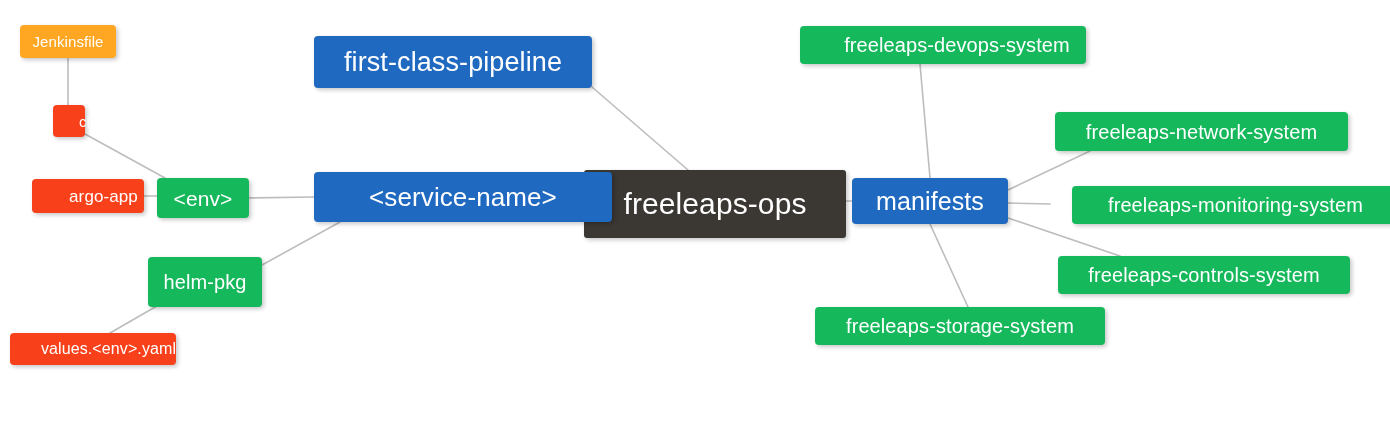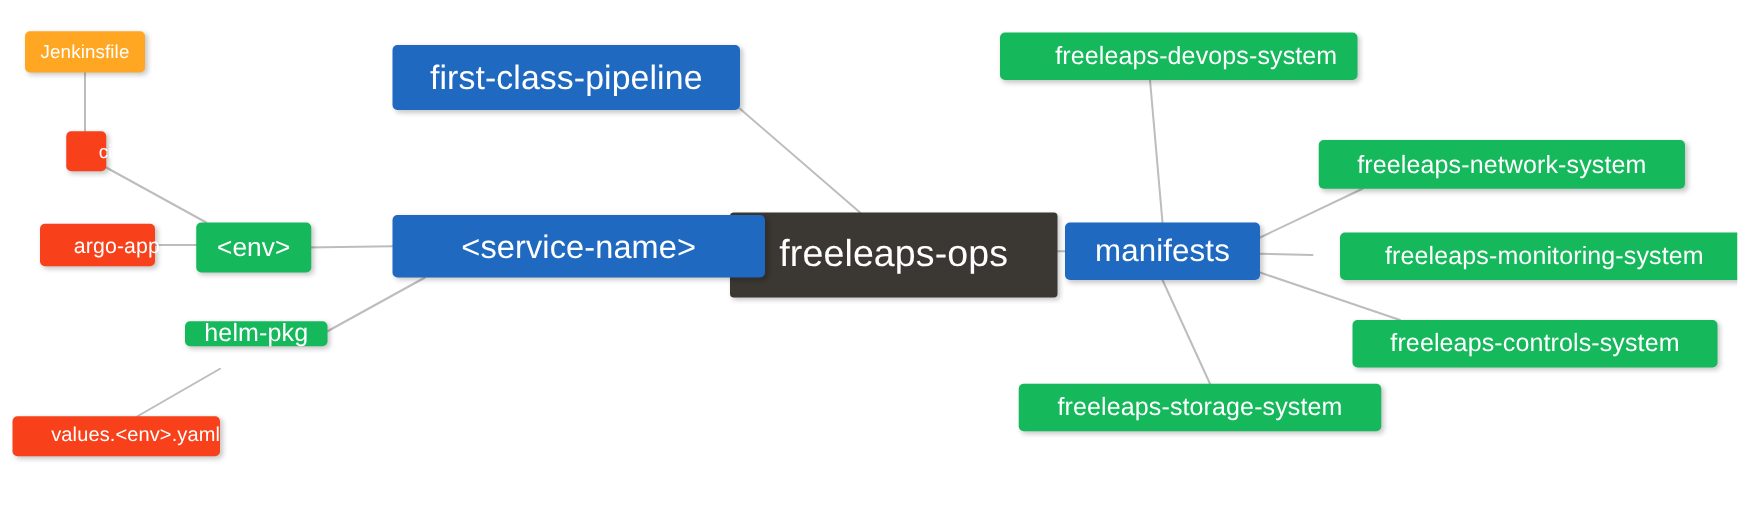--- a/index.html
+++ b/index.html
@@ -77,44 +77,44 @@
       </div>
       <div class="node blue" style="left: 314px; top: 36px; width: 278px; height: 52px; font-size: 27px;">
         <span>first-class-pipeline</span>
       </div>
       <div class="node blue" style="left: 852px; top: 178px; width: 156px; height: 46px; font-size: 25px;">
         <span>manifests</span>
       </div>
       <div class="node green" style="left: 157px; top: 178px; width: 92px; height: 40px; font-size: 21px;">
         <span>&lt;env&gt;</span>
       </div>
-      <div class="node green" style="left: 148px; top: 257px; width: 114px; height: 20px; font-size: 20px;">
+      <div class="node green" style="left: 148px; top: 257px; width: 114px; height: 50px; font-size: 20px;">
         <span>helm-pkg</span>
       </div>
       <div class="node red" style="left: 53px; top: 105px; width: 32px; height: 32px; font-size: 15px;">
         <span>ci</span>
       </div>
-      <div class="node red" style="left: 32px; top: 179px; width: 92px; height: 34px; font-size: 17px;">
+      <div class="node red" style="left: 32px; top: 179px; width: 112px; height: 34px; font-size: 17px;">
         <span>argo-app</span>
       </div>
       <div class="node red" style="left: 10px; top: 333px; width: 166px; height: 32px; font-size: 16px;">
         <span>values.&lt;env&gt;.yaml</span>
       </div>
       <div class="node orange" style="left: 20px; top: 25px; width: 96px; height: 33px; font-size: 15px;">
         <span>Jenkinsfile</span>
       </div>
       <div class="node green" style="left: 800px; top: 26px; width: 286px; height: 38px; font-size: 20px; padding-left: 28px;">
         <span>freeleaps-devops-system</span>
       </div>
       <div class="node green" style="left: 1055px; top: 112px; width: 293px; height: 39px; font-size: 20px;">
         <span>freeleaps-network-system</span>
       </div>
       <div class="node green" style="left: 1072px; top: 186px; width: 327px; height: 38px; font-size: 20px;">
         <span>freeleaps-monitoring-system</span>
       </div>
-      <div class="node green" style="left: 1058px; top: 256px; width: 292px; height: 38px; font-size: 20px; margin-left: 24px;">
+      <div class="node green" style="left: 1058px; top: 256px; width: 292px; height: 38px; font-size: 20px;">
         <span>freeleaps-controls-system</span>
       </div>
       <div class="node green" style="left: 815px; top: 307px; width: 290px; height: 38px; font-size: 20px; align-items: center;">
         <span>freeleaps-storage-system</span>
       </div>
     </div>
 </div>
 
 </body></html>

